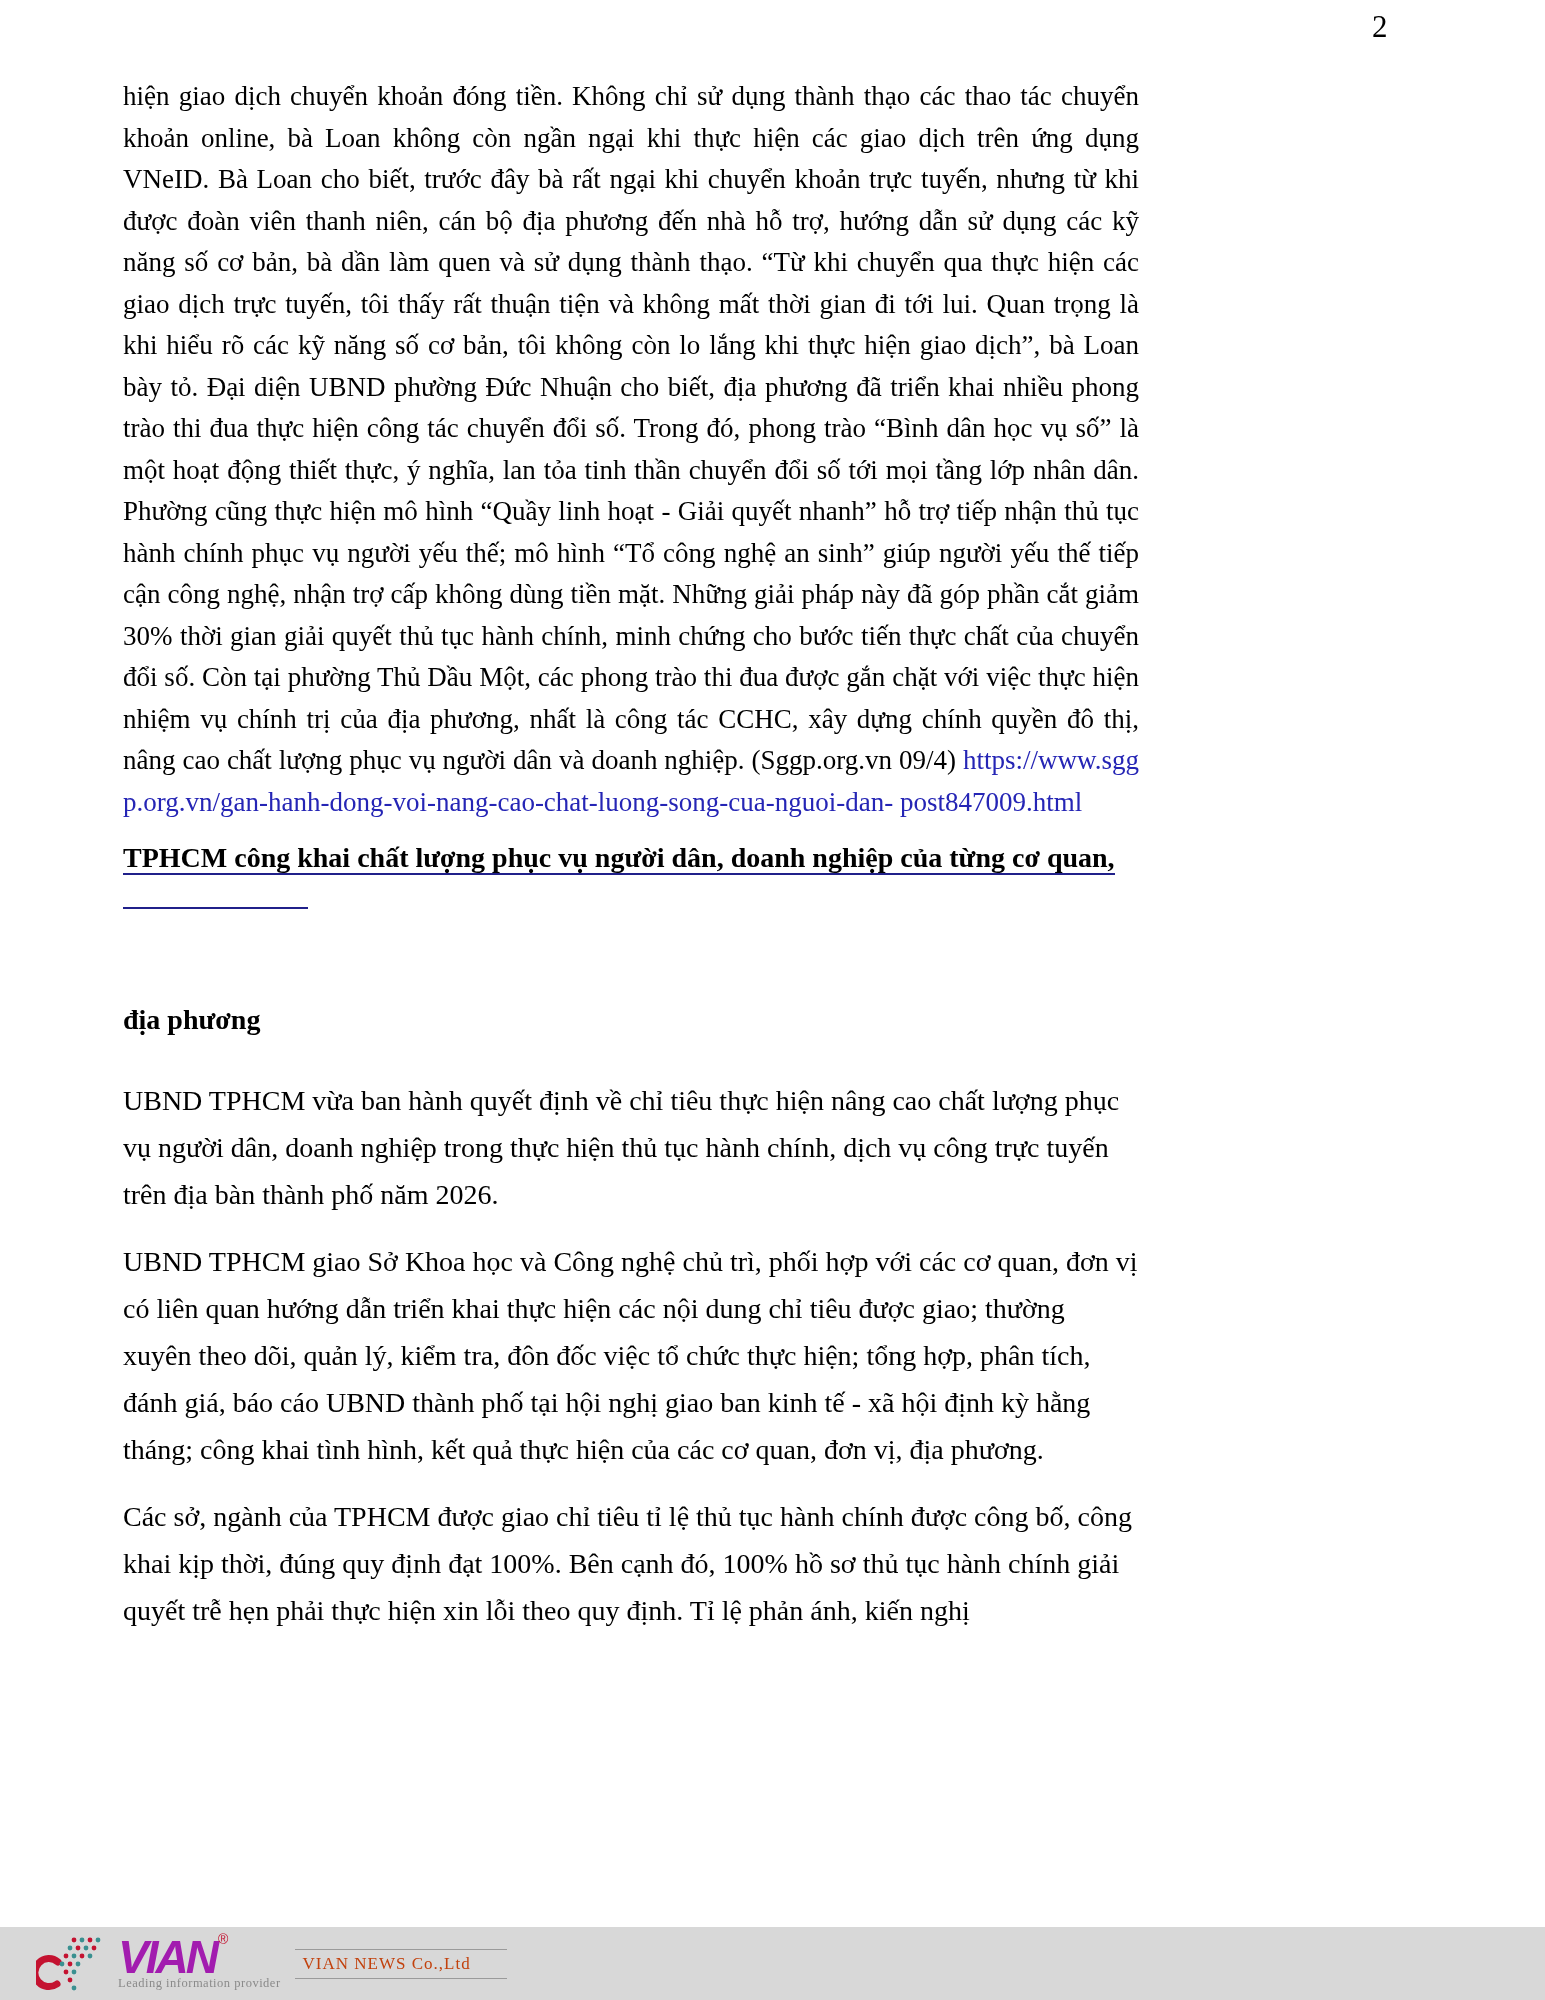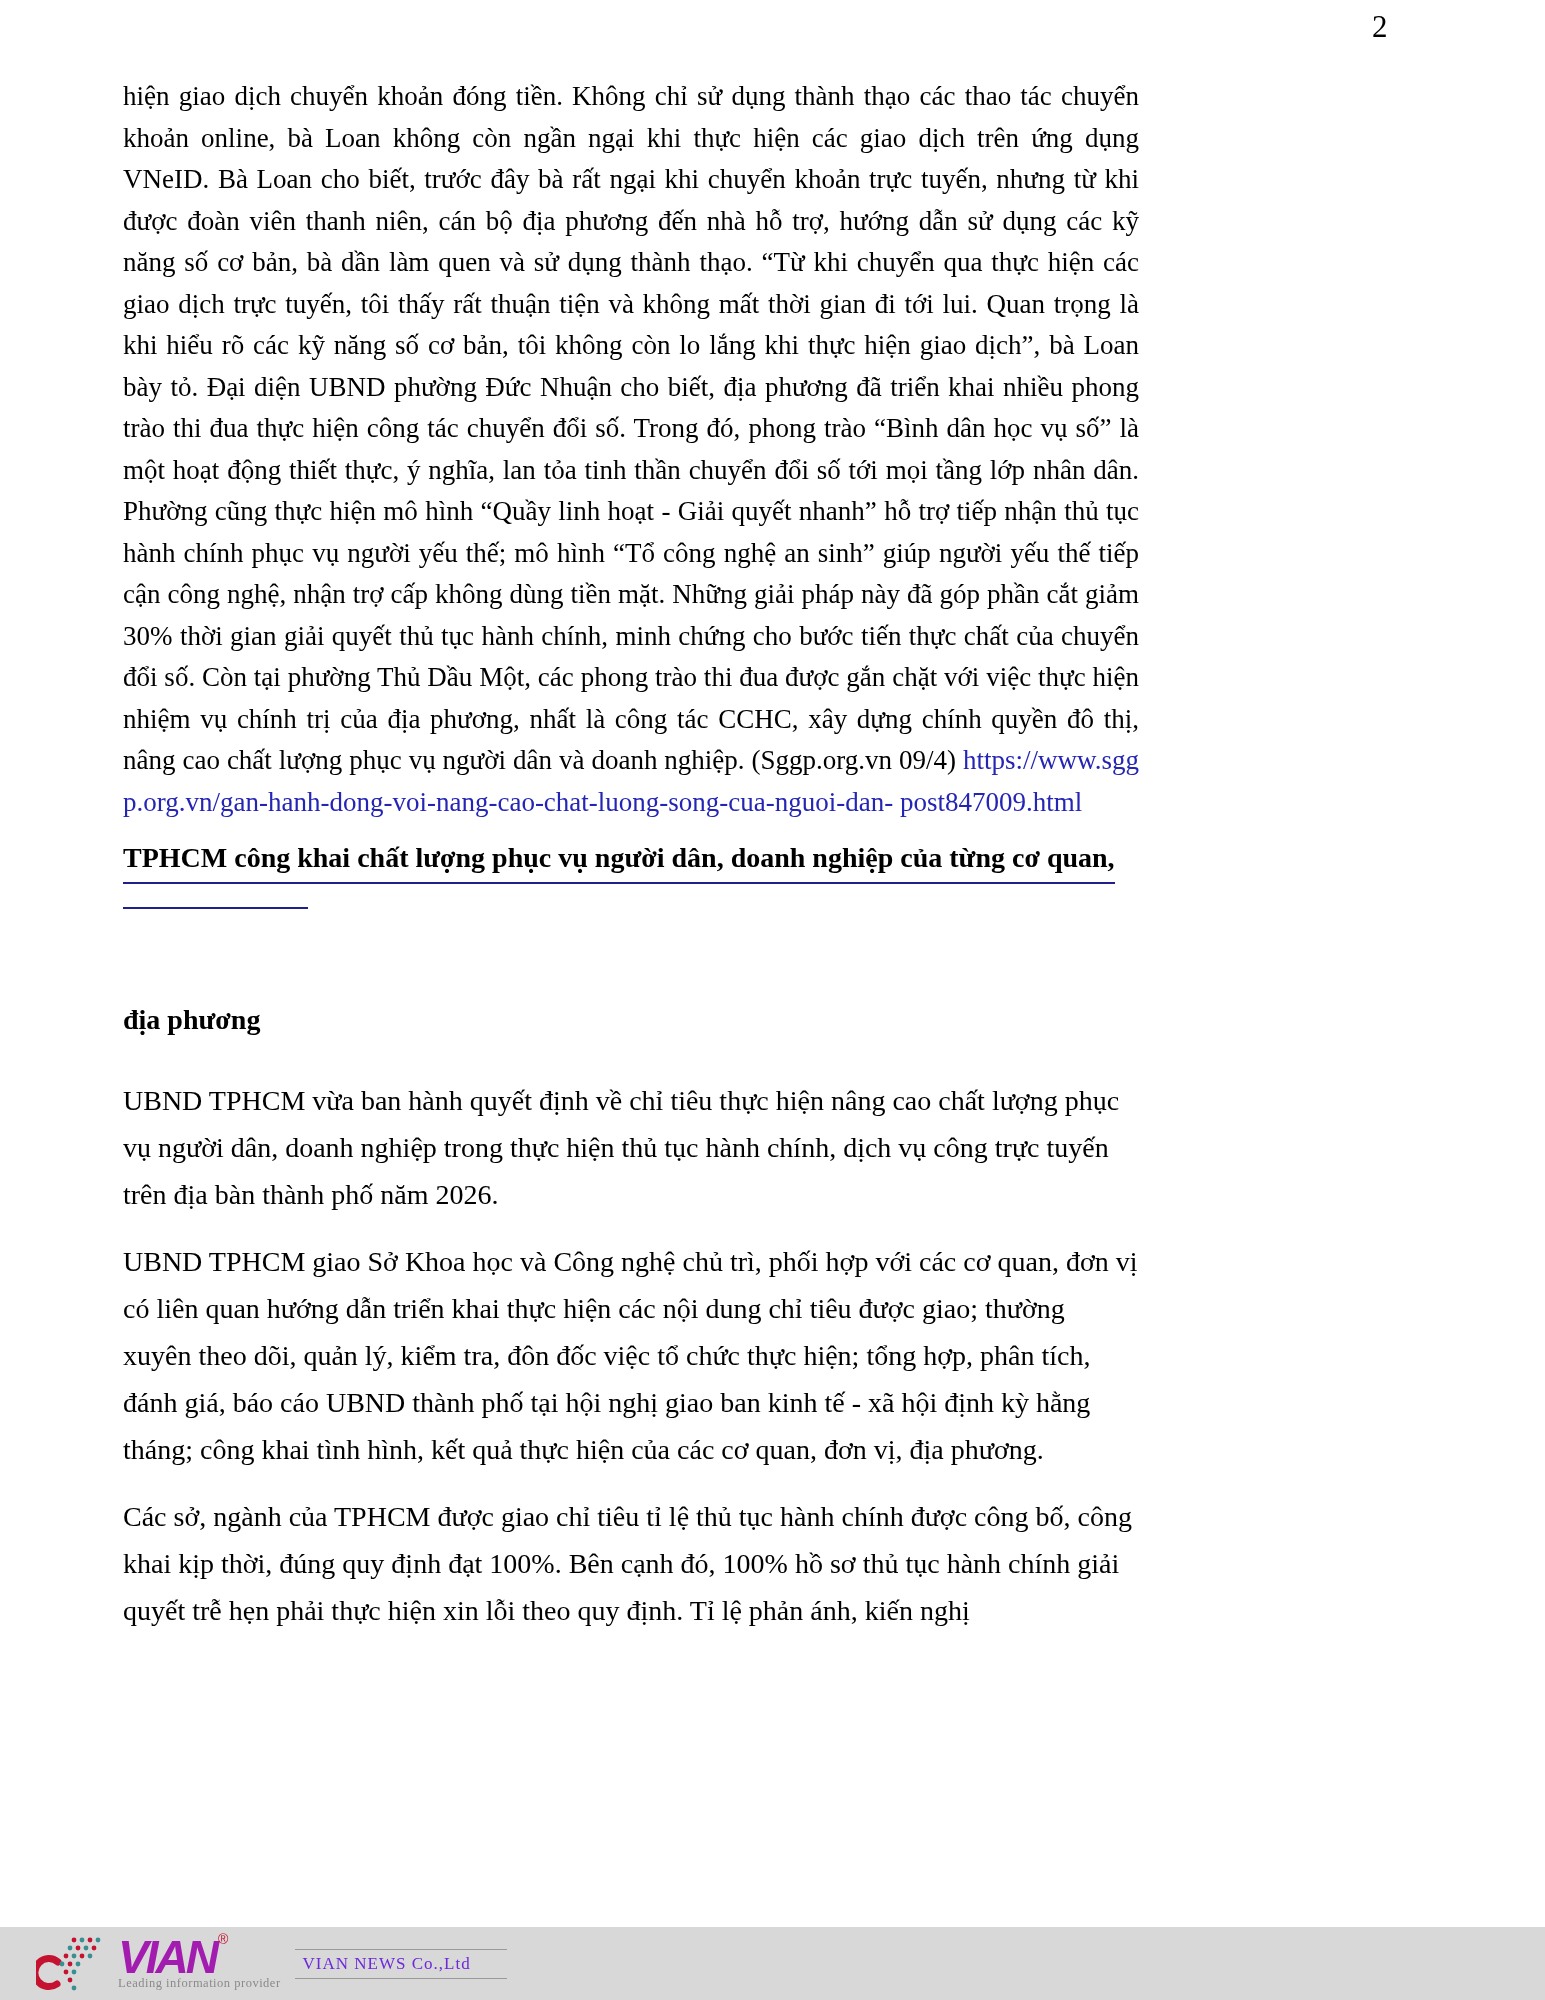--- a/index.html
+++ b/index.html
@@ -31,21 +31,20 @@
     word-break:break-all;
   }
   .heading1{
     margin:14px 0 0 0;
     font-size:28px;line-height:42px;
     font-weight:bold;
     text-align:left;
   }
   .heading1 .u{
     border-bottom:2px solid #20208a;
-    padding-bottom:9px;
   }
   .short-rule{
     margin-top:28px;
     width:185px;height:0;
     border-bottom:2px solid #20208a;
     background:transparent;
   }
   .heading2{
     margin:90px 0 0 0;
     font-size:28px;line-height:42px;
@@ -92,21 +91,21 @@
   }
   .company-block{
     margin-left:14px;
     border-top:1px solid #9a9a9a;
     border-bottom:1px solid #9a9a9a;
     padding:4px 8px 5px 8px;
     min-width:196px;
   }
   .company-name{
     font-family:"Liberation Serif", serif;
-    color:#6d28d9;
+    color:#c2410c;
     font-size:17px;line-height:19px;
     letter-spacing:1px;
     white-space:nowrap;
   }
 </style>
 </head>
 <body>
 
 <div class="page">
 

